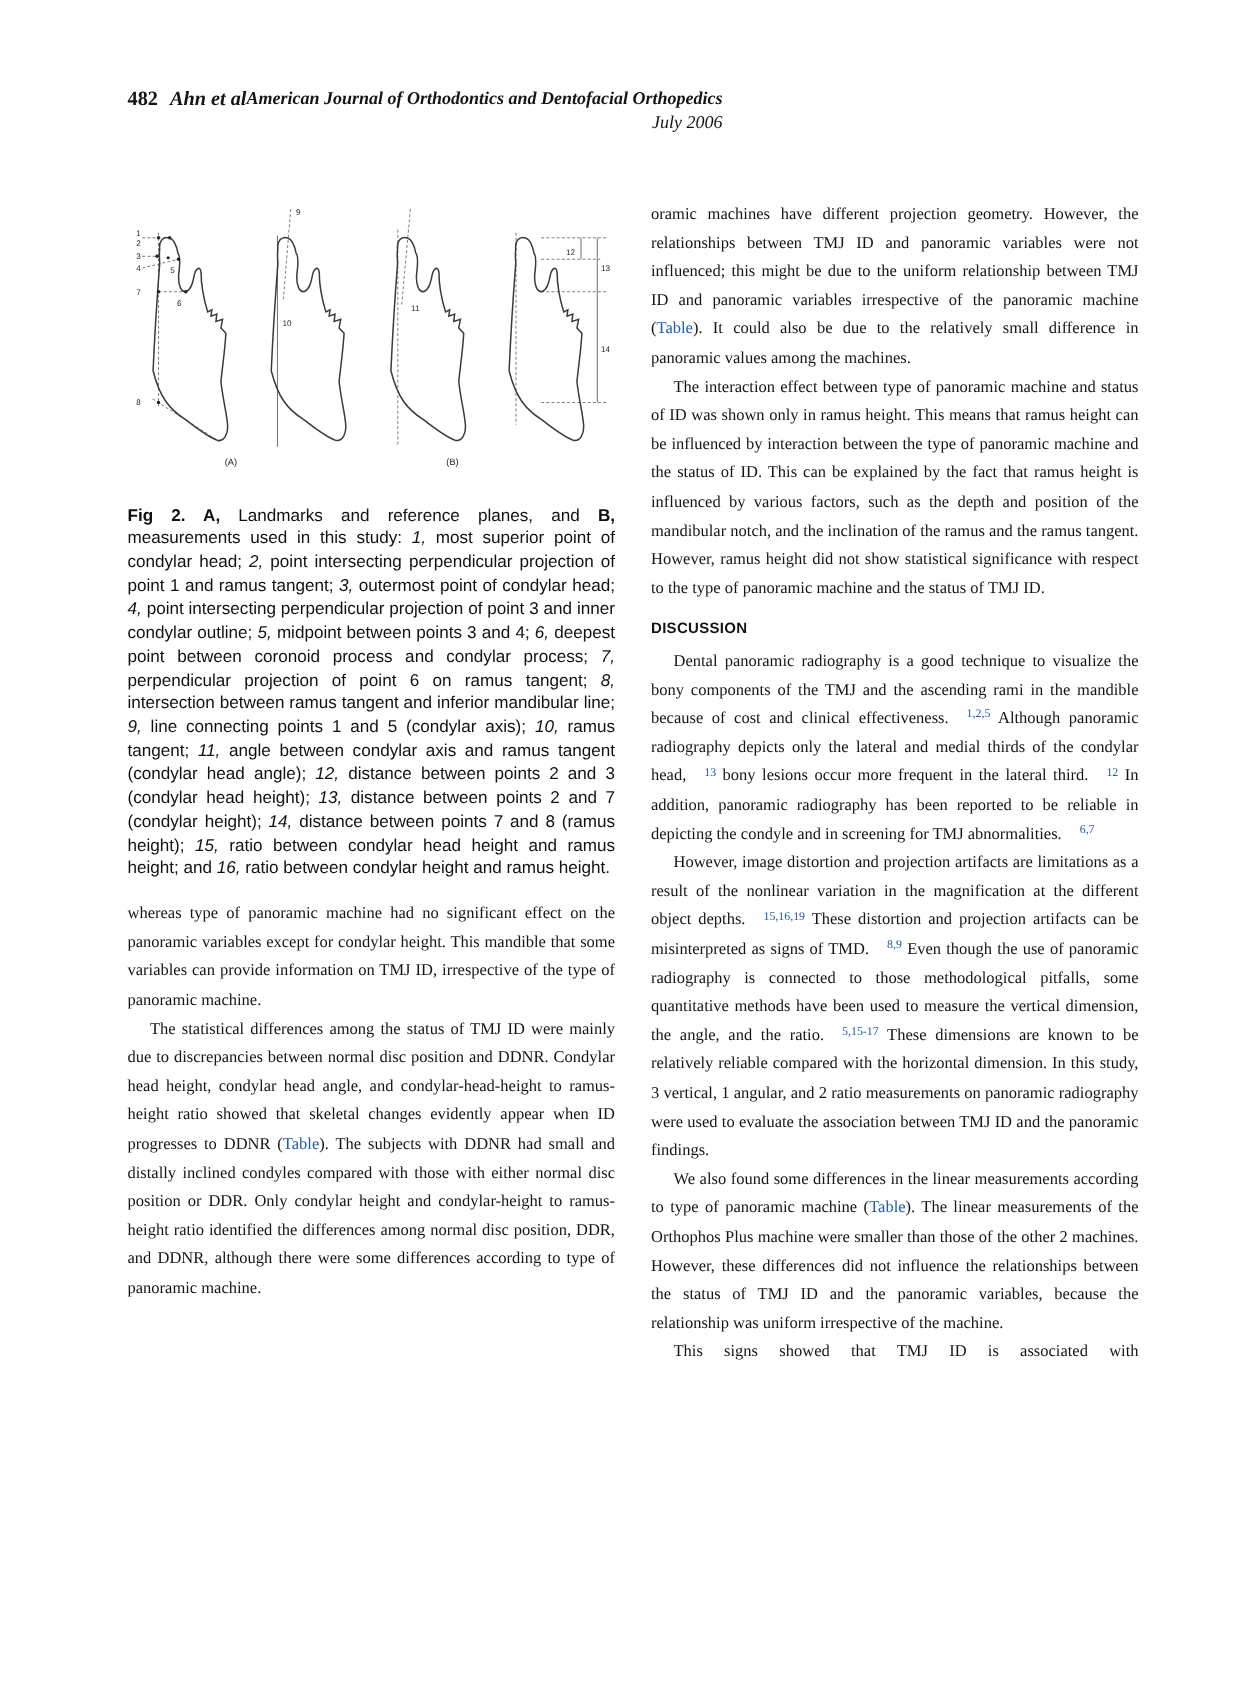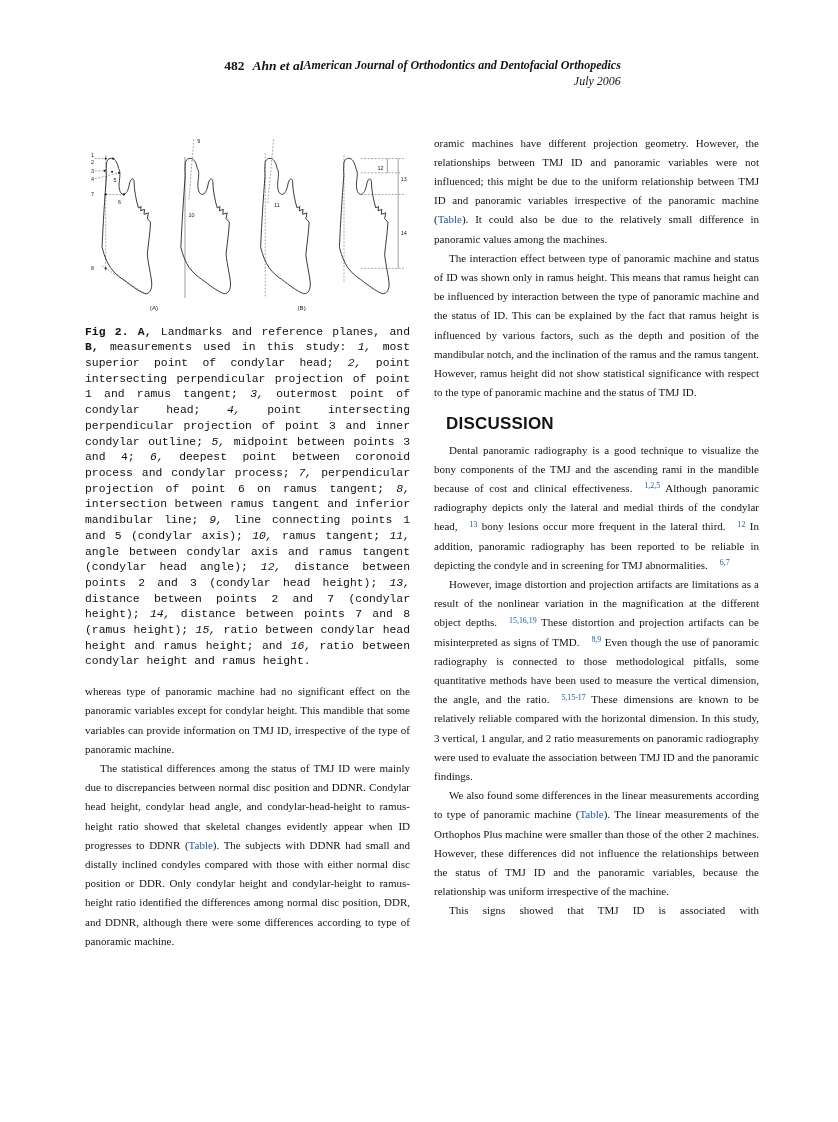--- a/index.html
+++ b/index.html
@@ -4,51 +4,51 @@
 <style>
   :root { --link: #1d5ca8; --ink: #141414; --line: #3a3a3a; }
   * { box-sizing: border-box; }
   html,body { margin:0; padding:0; background:#ffffff; }
   .page {
     width: 838px; height: 1122px; background:#fff; position: relative;
     font-family: "Liberation Serif", serif; color: var(--ink);
     padding: 58px 78px 0 85px; overflow: hidden;
   }
   
-  .hdr { display:flex; justify-content:center; align-items:flex-start; margin-bottom: 44px; }
+  .hdr { display:flex; justify-content:flex-start; align-items:flex-start; margin-bottom: 44px; }
   .hdr-left { font-size: 13.5px; }
   .hdr-left .pg { font-weight: bold; margin-right: 8px; }
   .hdr-left .auth { font-style: italic; font-weight: bold; }
   .hdr-right { text-align: right; font-style: italic; font-size: 12px; line-height: 1.32; }
   .hdr-right .jrnl { font-weight: bold; }
   
   .columns { display: flex; gap: 24px; }
   .col { width: 325px; text-align: justify; }
   
   figure { margin: 0 0 12px 0; }
   .fig-svg { display:block; width: 325px; height: 185px; }
   .dash { stroke: var(--line); stroke-width: 0.9; stroke-dasharray: 4 3; fill: none; }
   .solid { stroke: var(--line); stroke-width: 1; fill: none; }
   .jawline use { stroke: var(--line); fill: none; }
   .ann circle { fill: #222; }
   .ann text { font-family: "Liberation Sans", sans-serif; font-size: 11px; fill: #222; }
   .sublabels text { font-family: "Liberation Sans", sans-serif; font-size: 12.5px; fill: #222; }
   figcaption {
-    font-family: Liberation Mono, monospace; font-size: 11.4px; line-height: 15.7px;
-    margin-top: 6px; text-align: justify; color: #101010;
+    font-family: Liberation Sans, sans-serif; font-size: 11.4px; line-height: 15.7px;
+    margin-top: 18px; text-align: justify; color: #101010;
   }
   figcaption b { font-weight: bold; }
   .cap-num { font-style: italic; }
   
   .body-p { font-size: 11px; line-height: 19.2px; margin: 0; }
   .body-p.indent { text-indent: 15px; }
   .force-justify { text-align-last: justify; }
   .heading {
-    font-family: "Liberation Sans", sans-serif; font-weight: bold; font-size: 17px;
-    margin: 11px 0 7px 12px; text-align: left; letter-spacing: 0.2px;
+    font-family: "Liberation Sans", sans-serif; font-weight: bold; font-size: 10px;
+    margin: 11px 0 7px 0; text-align: left; letter-spacing: 0.2px;
   }
   .link { color: var(--link); cursor: pointer; }
   .ref { color: var(--link); font-size: 0.72em; position: relative; top: -0.45em; line-height: 0; cursor: pointer; margin-left: 12px; }
 </style>
 </head>
 <body>
 
 <div class="page">
 
   <div class="hdr">

